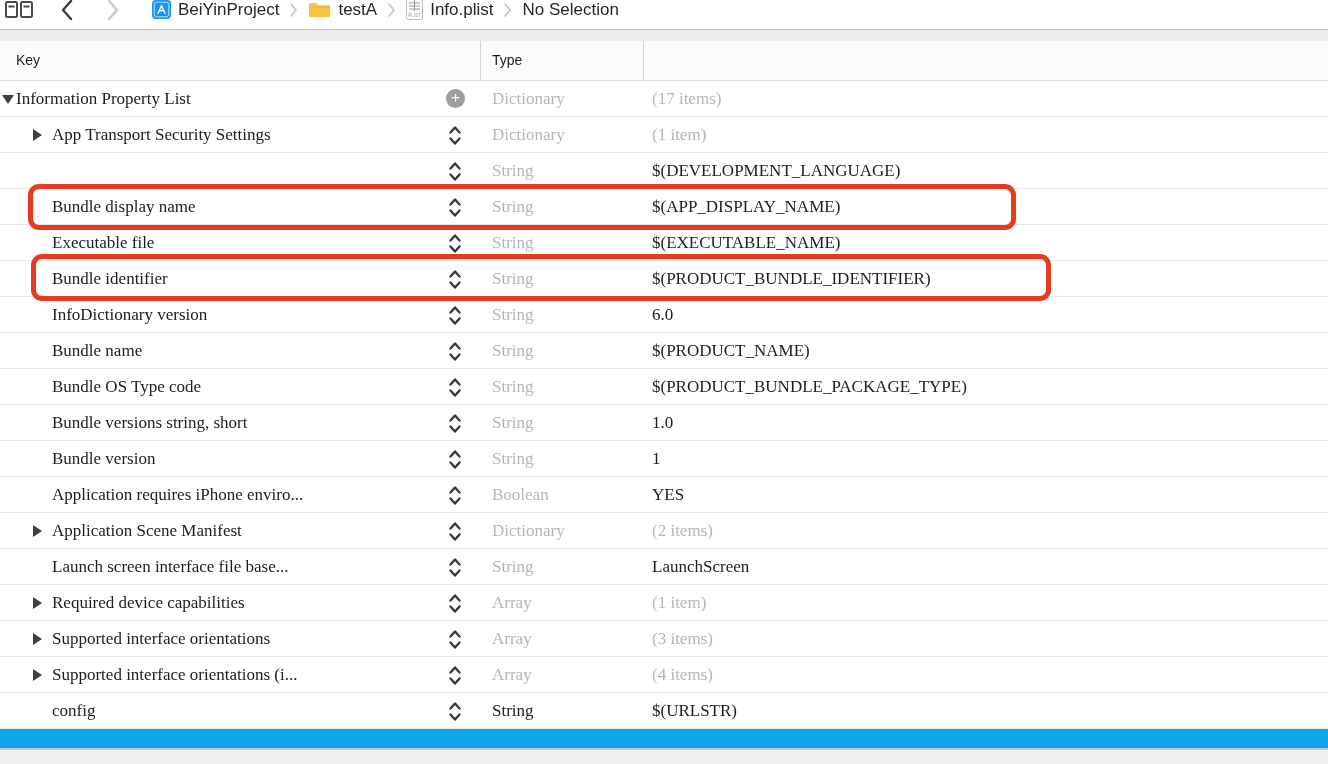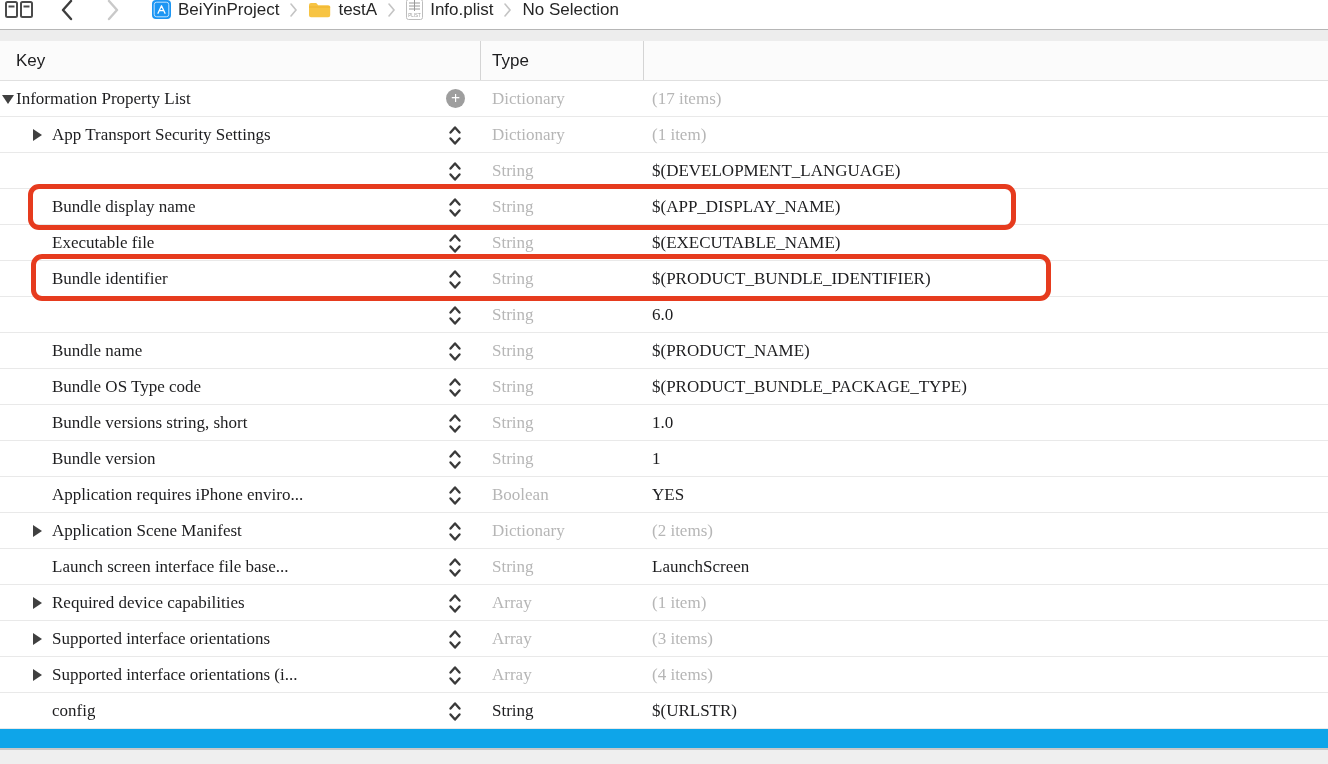--- a/index.html
+++ b/index.html
@@ -16,21 +16,21 @@
   .jb-fwd{margin-left:32px;}
   .crumb{display:flex;align-items:center;font-size:17px;color:#262626;}
   .crumb .label{margin-left:7px;white-space:nowrap;}
   .crumb-first{margin-left:32px;}
   .jb-sep{margin:0 10px;display:inline-flex;align-items:center;}
 
   
   .header-gap{position:absolute;left:0;top:30px;width:100%;height:11px;background:#ededed;}
   .thead{position:absolute;left:0;top:41px;width:100%;height:40px;background:#fbfbfb;
          border-bottom:1px solid #e0e0e0;box-sizing:border-box;}
-  .thead .hcell{position:absolute;top:0;line-height:39px;font-size:17px;color:#1d1d1f;}
+  .thead .hcell{position:absolute;top:0;line-height:39px;font-size:14px;color:#1d1d1f;}
   .h-key{left:16px;}.h-type{left:492px;}.h-value{left:652px;margin-top:40px;}
   .vsep{position:absolute;top:0;width:1px;height:39px;background:#d4d4d4;}
   .vsep1{left:480px;}.vsep2{left:643px;}
 
   
   .tbody{position:absolute;left:0;top:81px;width:100%;}
   .row{position:relative;height:36px;box-sizing:border-box;border-bottom:1px solid #e9e9e9;background:#fff;font-family:Liberation Serif, serif;}
   .kcell{position:absolute;left:52px;top:0;line-height:35px;font-size:17px;color:#1d1d1f;
          max-width:390px;white-space:nowrap;overflow:hidden;}
   .row.lvl0 .kcell{left:16px;}
@@ -213,20 +213,21 @@
         <span class="ctrl">
           <svg width="16" height="25" viewBox="0 0 16 25">
             <polyline points="3.5,9.5 8,4.5 12.5,9.5" fill="none" stroke="#3a3a3a" stroke-width="2.4" stroke-linecap="round" stroke-linejoin="round"></polyline>
             <polyline points="3.5,15.5 8,20.5 12.5,15.5" fill="none" stroke="#3a3a3a" stroke-width="2.4" stroke-linecap="round" stroke-linejoin="round"></polyline>
           </svg>
         </span>
         <span class="tcell muted">String</span>
         <span class="vcell">$(PRODUCT_BUNDLE_IDENTIFIER)</span>
       </div>
       <div class="row">
+        <span class="kcell">InfoDictionary version</span>
         <span class="ctrl">
           <svg width="16" height="25" viewBox="0 0 16 25">
             <polyline points="3.5,9.5 8,4.5 12.5,9.5" fill="none" stroke="#3a3a3a" stroke-width="2.4" stroke-linecap="round" stroke-linejoin="round"></polyline>
             <polyline points="3.5,15.5 8,20.5 12.5,15.5" fill="none" stroke="#3a3a3a" stroke-width="2.4" stroke-linecap="round" stroke-linejoin="round"></polyline>
           </svg>
         </span>
         <span class="tcell muted">String</span>
         <span class="vcell">6.0</span>
       </div>
       <div class="row">

